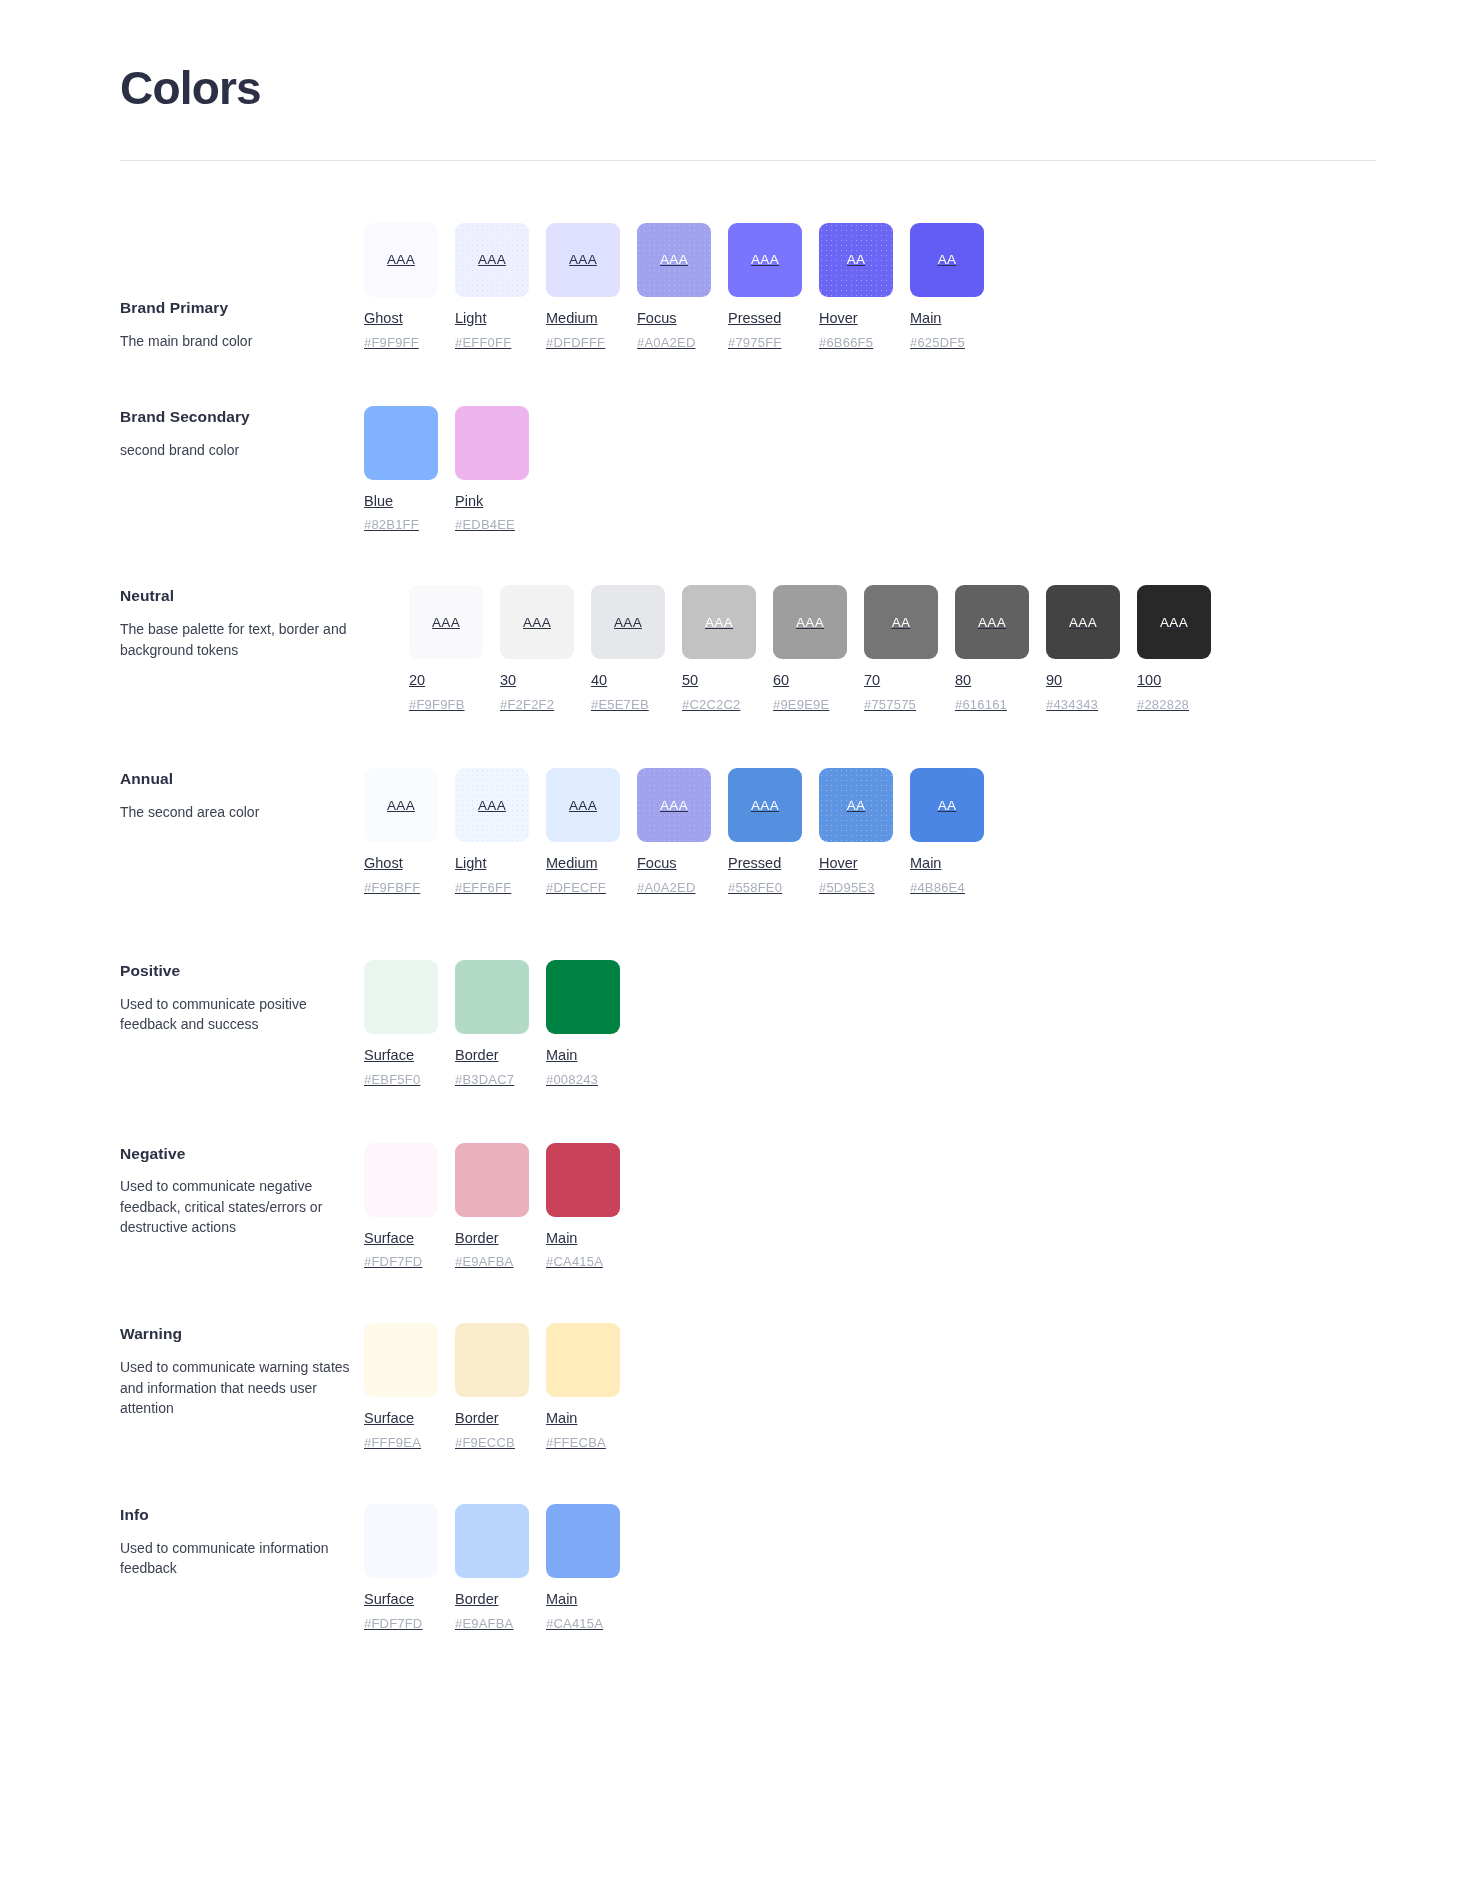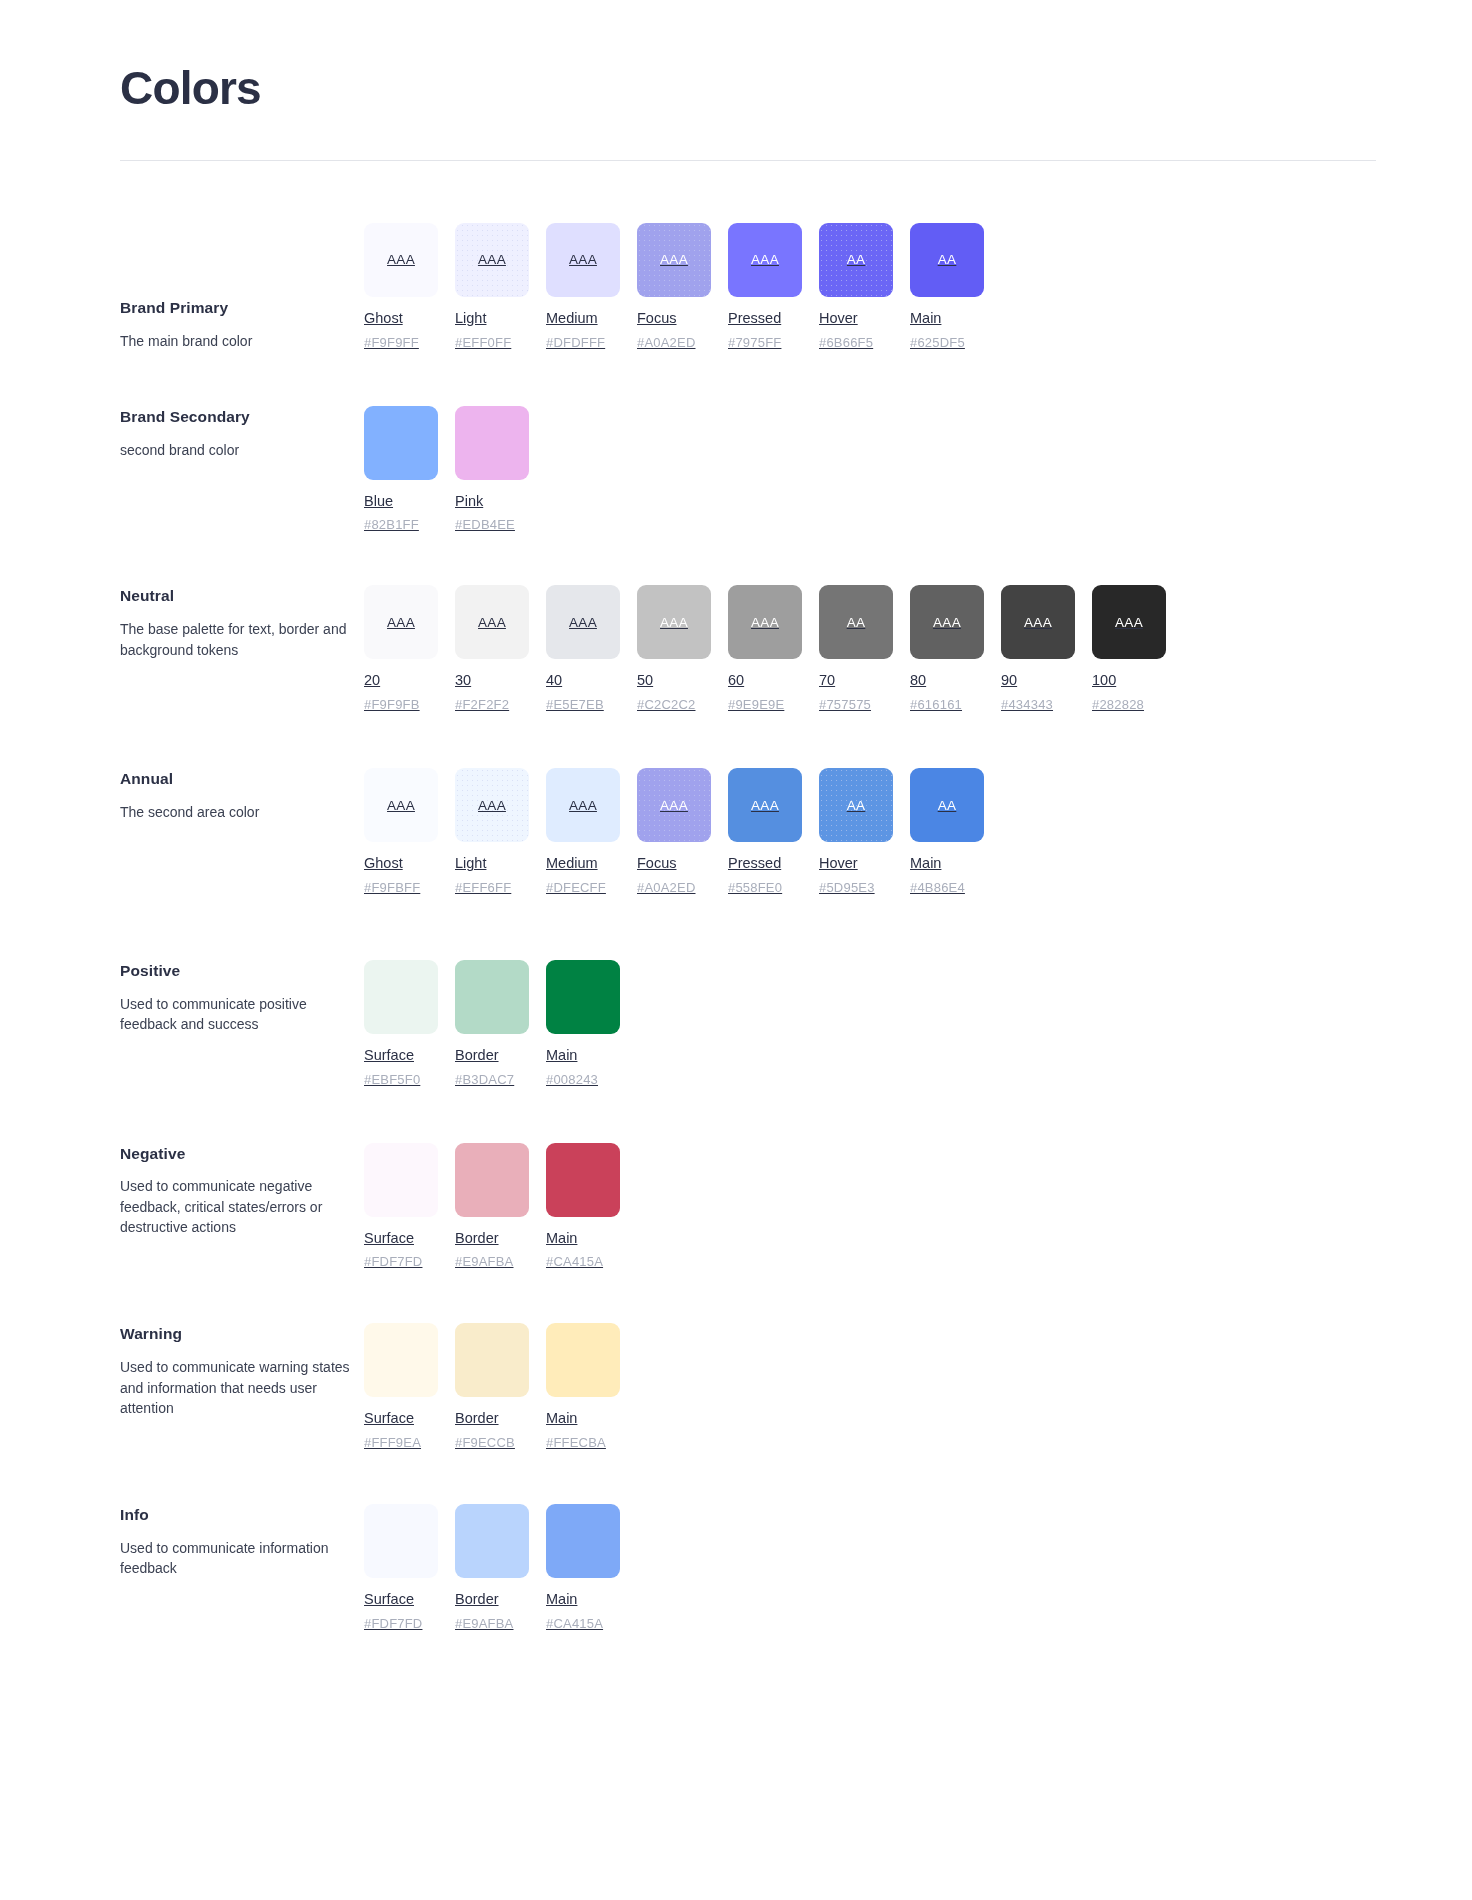--- a/index.html
+++ b/index.html
@@ -127,21 +127,21 @@
     font-weight: 400;
     color: #a9aebb;
     line-height: 1.3;
     white-space: nowrap;
     letter-spacing: 0.2px;
   }
 
   
   .section.brand-primary    { margin-bottom: 54px; align-items: flex-end; }
   .section.brand-secondary  { margin-bottom: 51px; }
-  .section.neutral          { margin-bottom: 54px; }
+  .section.neutral          { margin-bottom: 54px; gap: 45px; }
   .section.annual           { margin-bottom: 63px; }
   .section.positive         { margin-bottom: 54px; }
   .section.negative         { margin-bottom: 52px; }
   .section.warning          { margin-bottom: 52px; }
   .section.info             { margin-bottom: 0; }
 </style>
 </head>
 <body>
 
 <div class="page">

